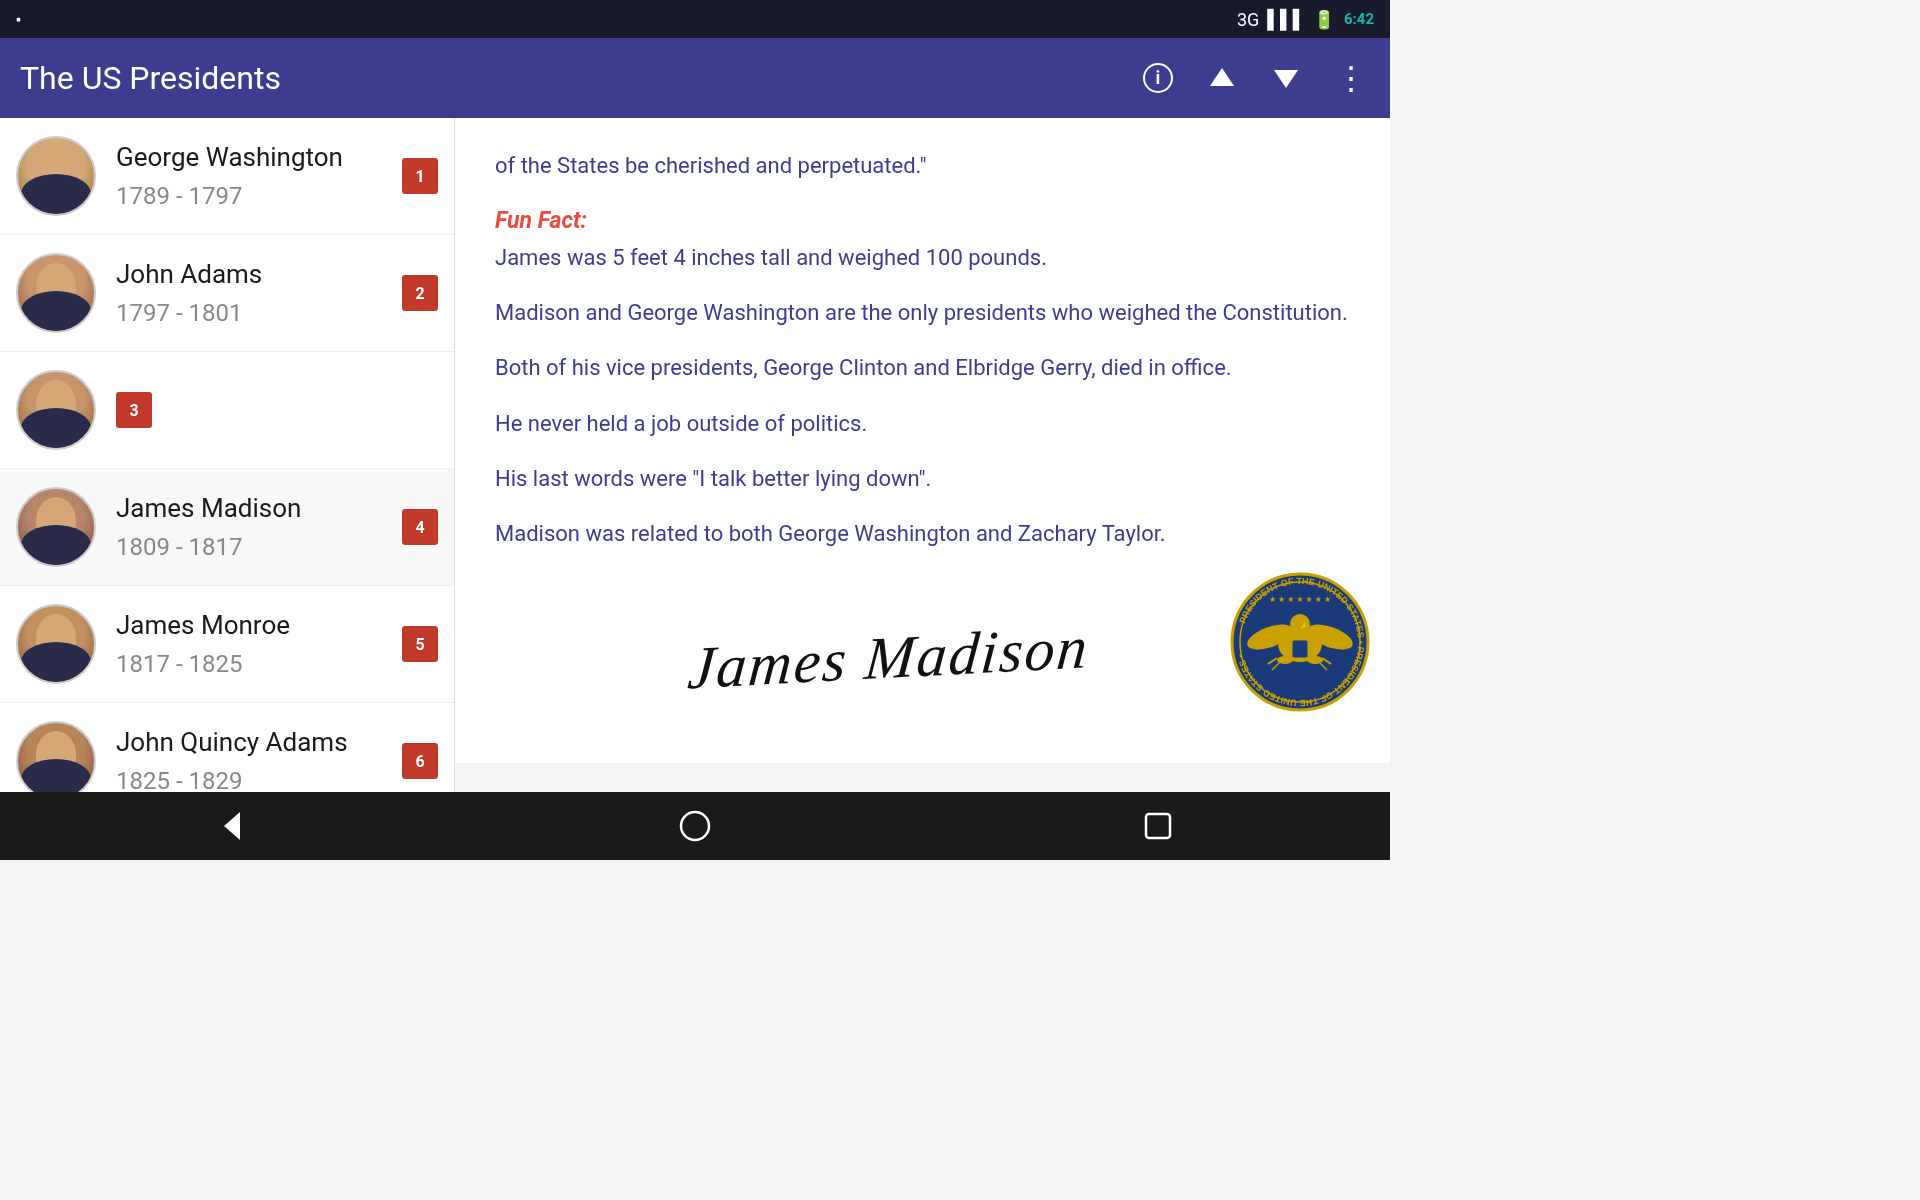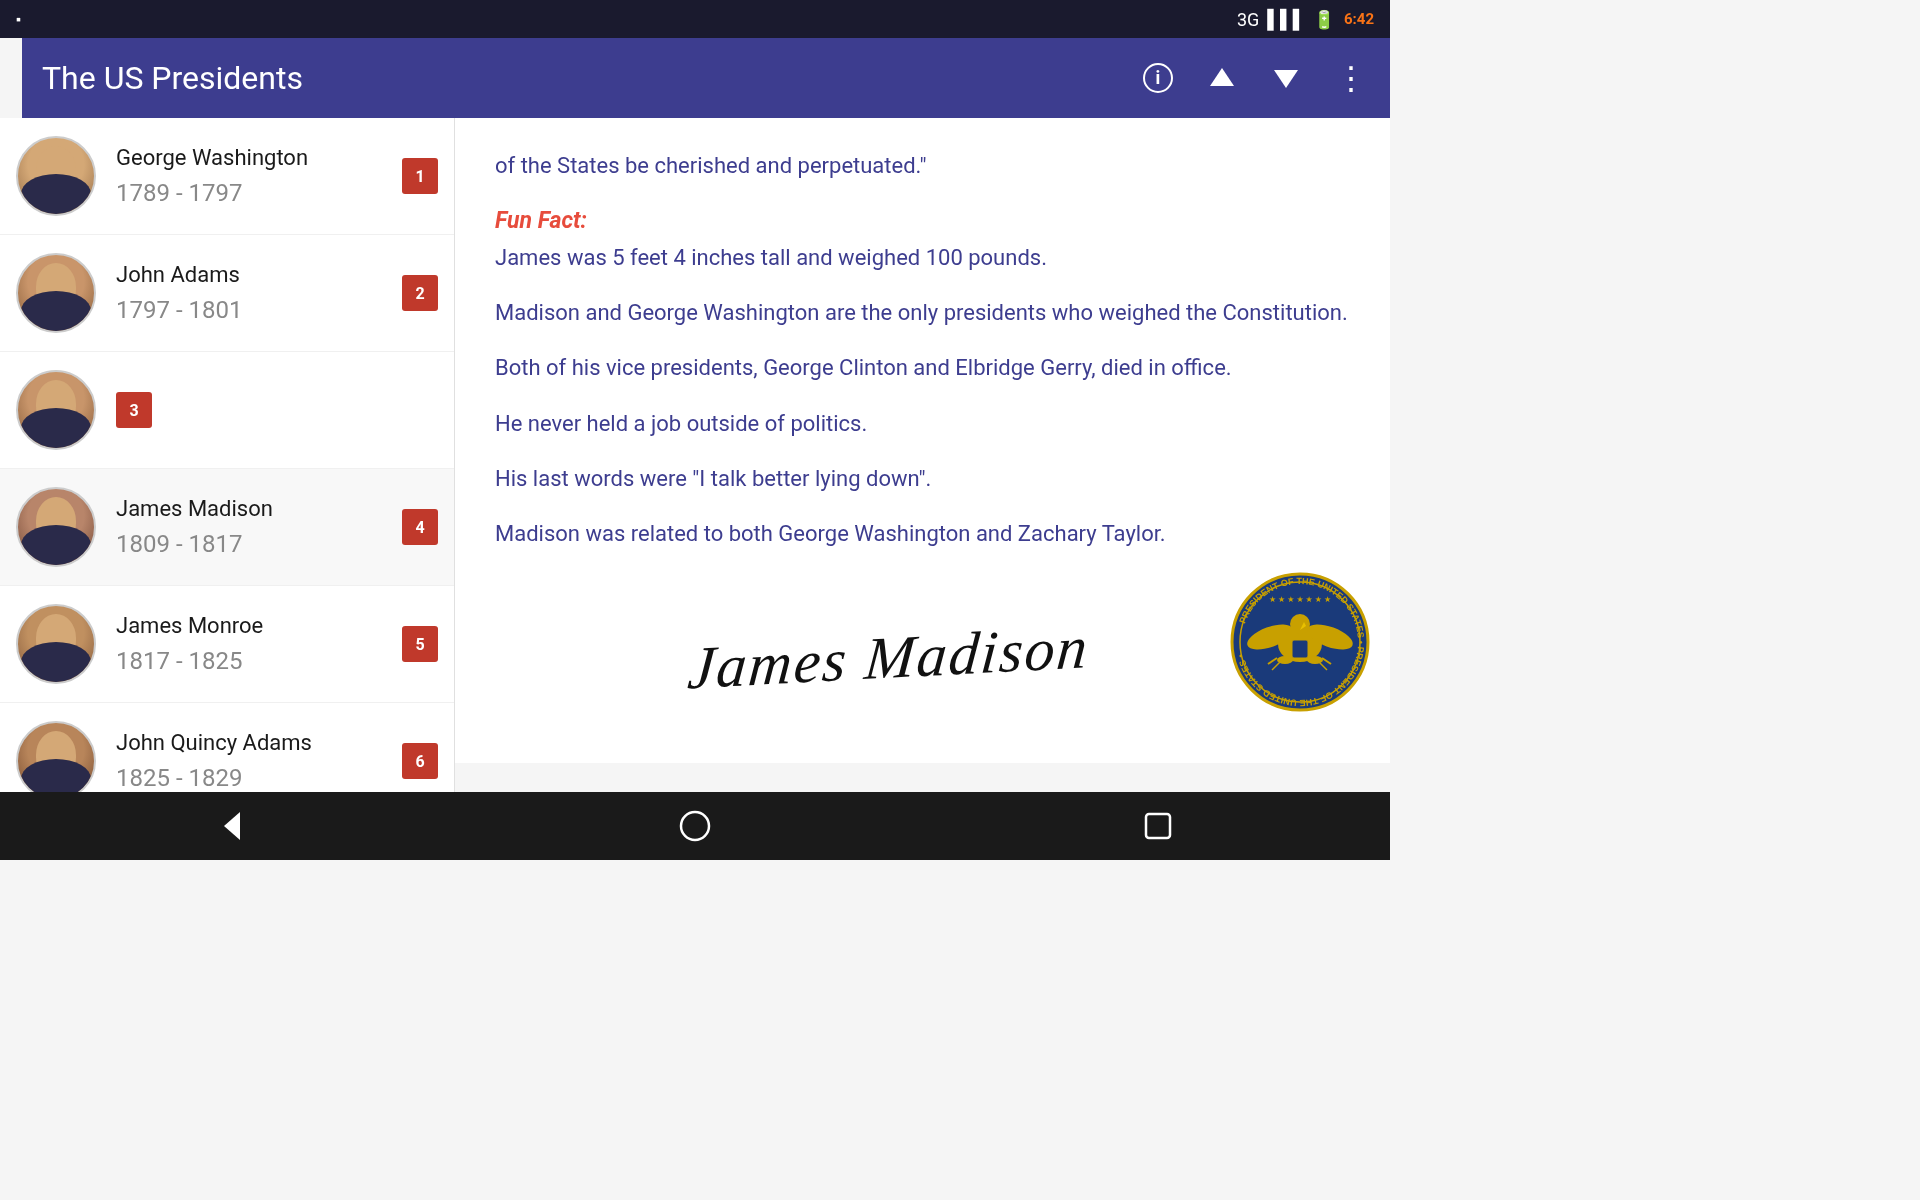--- a/index.html
+++ b/index.html
@@ -22,40 +22,39 @@
       justify-content: flex-end;
       padding: 0 16px;
       gap: 8px;
       flex-shrink: 0;
     }
     .status-bar-icon {
       color: white;
       font-size: 18px;
     }
     .status-time {
-      color: #f97316;
+      color: #14b8a6;
       font-size: 15px;
       font-weight: bold;
     }
     .status-left {
       position: absolute;
       left: 16px;
       color: white;
       font-size: 14px;
     }
 
     
     .app-bar {
       background: #3d3d8f;
       height: 80px;
       display: flex;
       align-items: center;
       padding: 0 20px;
       flex-shrink: 0;
-      margin-left: 22px;
     }
     .app-title {
       color: white;
       font-size: 32px;
       font-weight: 400;
       flex: 1;
     }
     .app-bar-actions {
       display: flex;
       align-items: center;
@@ -113,21 +112,21 @@
       justify-content: center;
       font-size: 28px;
       color: #5a4020;
       border: 2px solid #ccc;
     }
 
     .president-info {
       flex: 1;
     }
     .president-name {
-      font-size: 22px;
+      font-size: 26px;
       font-weight: 400;
       color: #1a1a1a;
       line-height: 1.2;
       margin-bottom: 8px;
     }
     .president-years {
       font-size: 24px;
       color: #888;
     }
 

